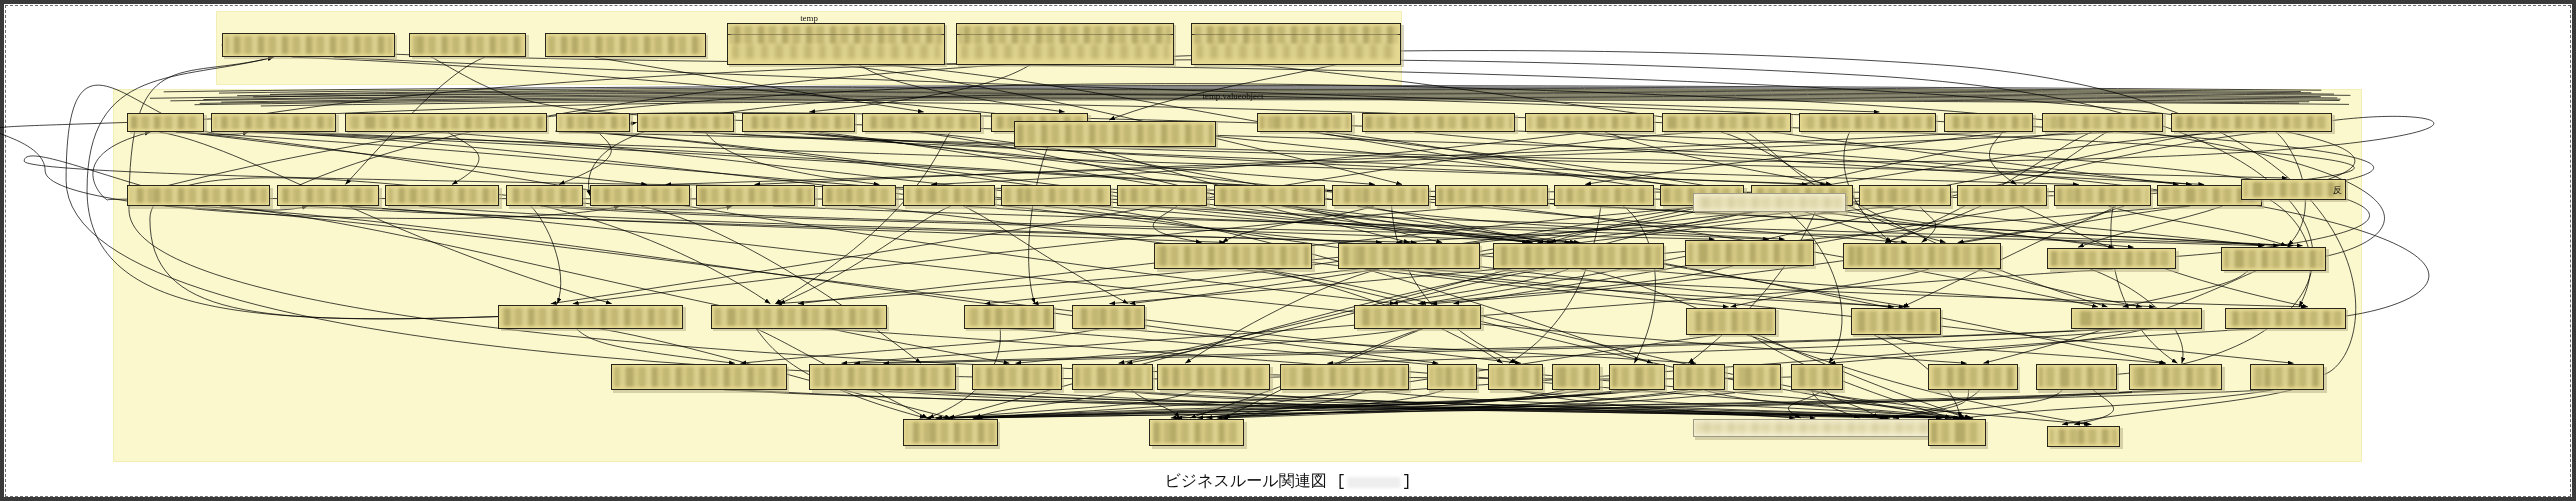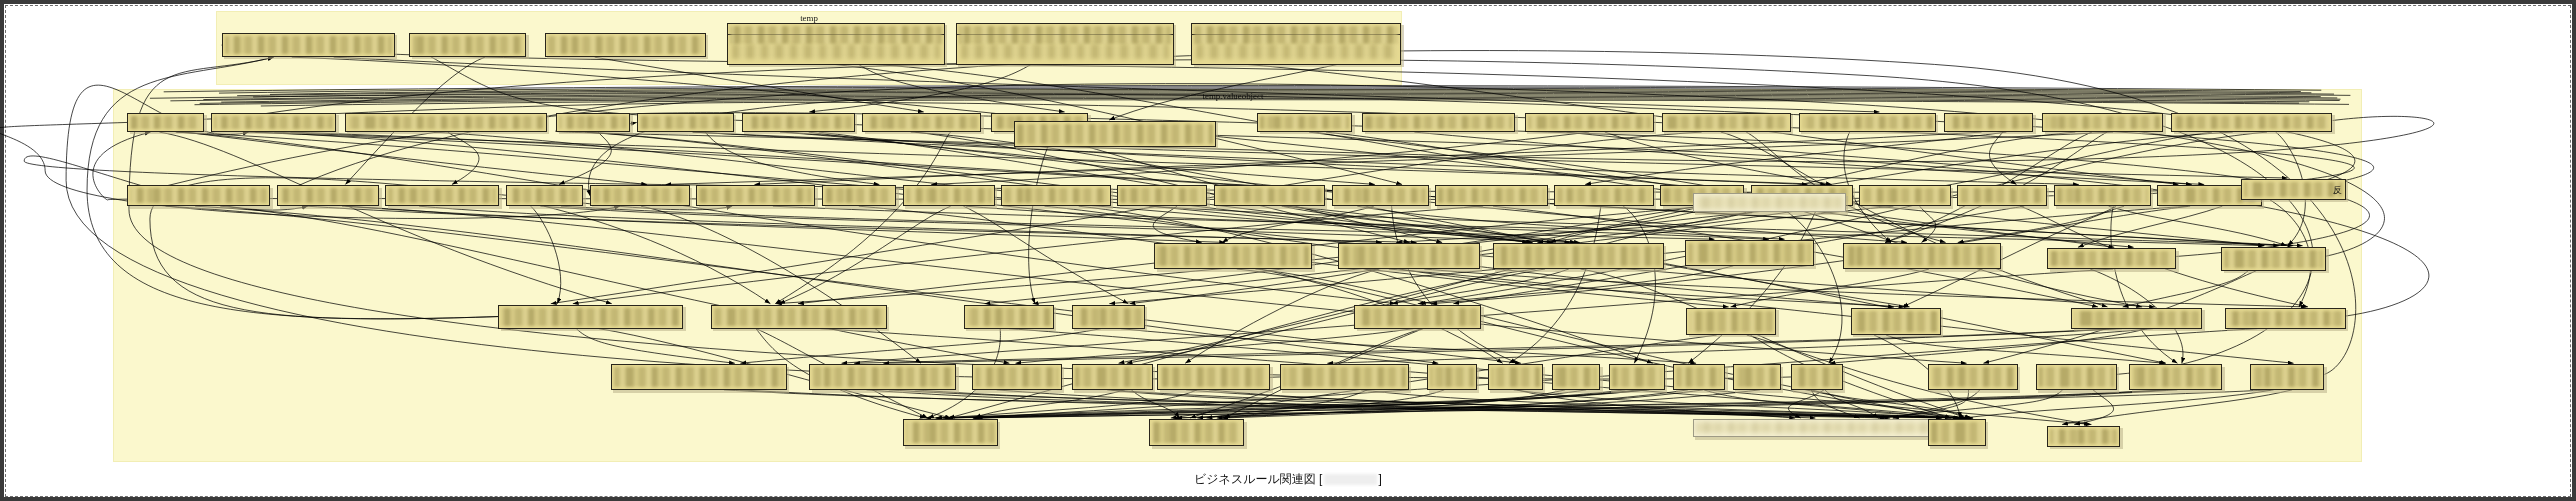--- a/index.html
+++ b/index.html
@@ -43,22 +43,22 @@
   .node.faint .redact{opacity:.45;filter:blur(2.7px);}
 
   .node-shadow{position:absolute;background:#b9b08a;opacity:.55;}
 
   
   .glyph{position:absolute;right:3.2px;top:50%;transform:translateY(-50%);
      font-size:8.9px;color:#111;font-family:"DejaVu Sans",sans-serif;}
 
   
   #caption{position:absolute;left:1288px;top:471px;transform:translateX(-50%);
-     font-size:12px;color:#111;white-space:nowrap;
-     font-family:Liberation Sans, sans-serif;text-align:right;}
+     font-size:16px;color:#111;white-space:nowrap;
+     font-family:Liberation Mono, monospace;text-align:right;}
   #caption .redbox{display:inline-block;width:53px;height:10.5px;vertical-align:-1.6px;
      background:#eeeeee;filter:blur(1.8px);margin:0 1.6px;}
 
   svg.edges{position:absolute;left:0;top:0;width:2576px;height:501px;pointer-events:none;}
 </style>
 </head>
 <body>
 
 <div id="root">
 

